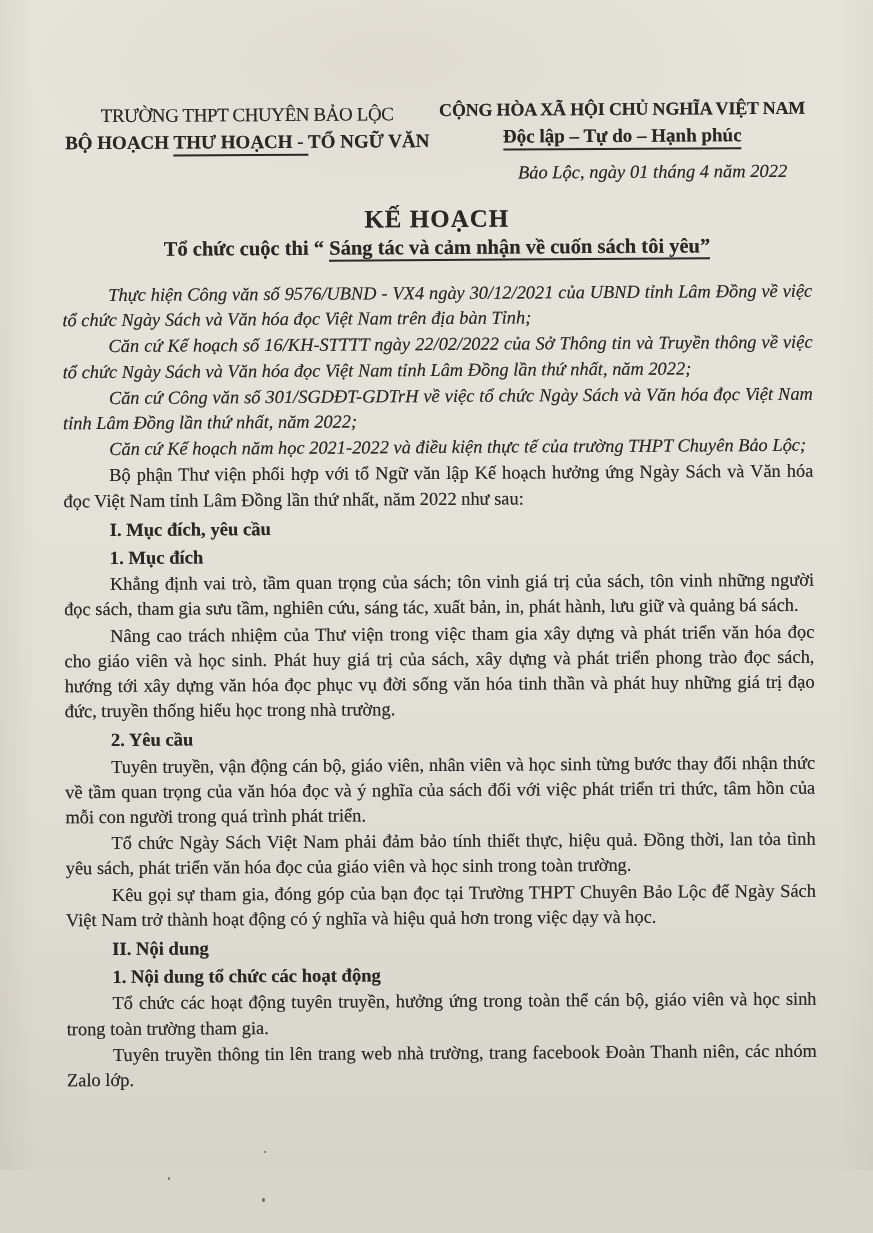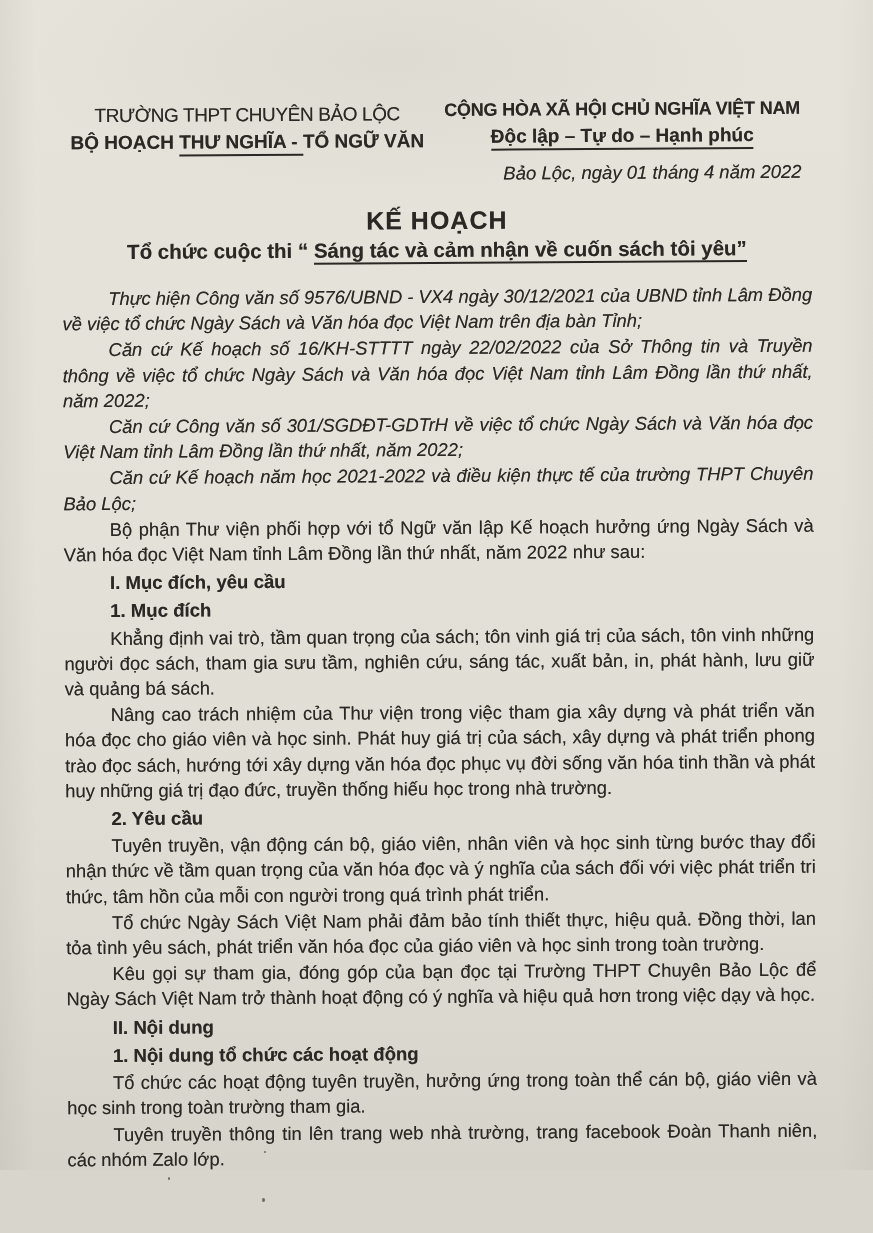--- a/index.html
+++ b/index.html
@@ -6,21 +6,21 @@
   html, body { width: 873px; height: 1233px; overflow: hidden; }
   body { background: #d8d5cd; }
 
   .photo {
     position: relative;
     width: 873px; height: 1170px;
     background:
       radial-gradient(60% 18% at 45% 5%, rgba(120,114,102,0.07), rgba(120,114,102,0) 70%),
       linear-gradient(90deg, rgba(60,55,45,0.06) 0, rgba(60,55,45,0) 4%, rgba(60,55,45,0) 96%, rgba(60,55,45,0.04) 100%),
       linear-gradient(180deg, #e6e3db 0%, #e4e1d9 45%, #dedbd3 78%, #d6d3cb 100%);
-    font-family: Liberation Sans, sans-serif;
+    font-family: Liberation Serif, serif;
     color: #2a2824;
   }
 
   .speck { position: absolute; background: #6b685f; border-radius: 50%; }
   .speck.s1 { left: 168px; top: 1177px; width: 2px; height: 3px; }
   .speck.s2 { left: 262px; top: 1198px; width: 3px; height: 4px; }
   .speck.s3 { left: 264px; top: 1151px; width: 2px; height: 2px; }
 
   .content {
     position: absolute; inset: 0;
@@ -75,21 +75,21 @@
 <div class="photo">
   <div class="speck s1"></div>
   <div class="speck s2"></div>
   <div class="speck s3"></div>
 
   <div class="content">
 
     <div class="hdr">
       <div class="hdr-left">
         <div class="school">TRƯỜNG THPT CHUYÊN BẢO LỘC</div>
-        <div class="dept"><span>BỘ HOẠCH </span><span class="u-part">THƯ NGHĨA - </span><span>TỔ NGỮ VĂN</span></div>
+        <div class="dept"><span>BỘ HOẠCH </span><span class="u-part">THƯ HOẠCH - </span><span>TỔ NGỮ VĂN</span></div>
       </div>
       <div class="hdr-right">
         <div class="republic">CỘNG HÒA XÃ HỘI CHỦ NGHĨA VIỆT NAM</div>
         <div class="motto"><span>Độc lập – Tự do – Hạnh phúc</span></div>
         <div class="dateline">Bảo Lộc, ngày 01 tháng 4 năm 2022</div>
       </div>
     </div>
 
     <div class="title">KẾ HOẠCH</div>
     <div class="subtitle"><span>Tổ chức cuộc thi “ </span><span class="u-part">Sáng tác và cảm nhận về cuốn sách tôi yêu”</span></div>

